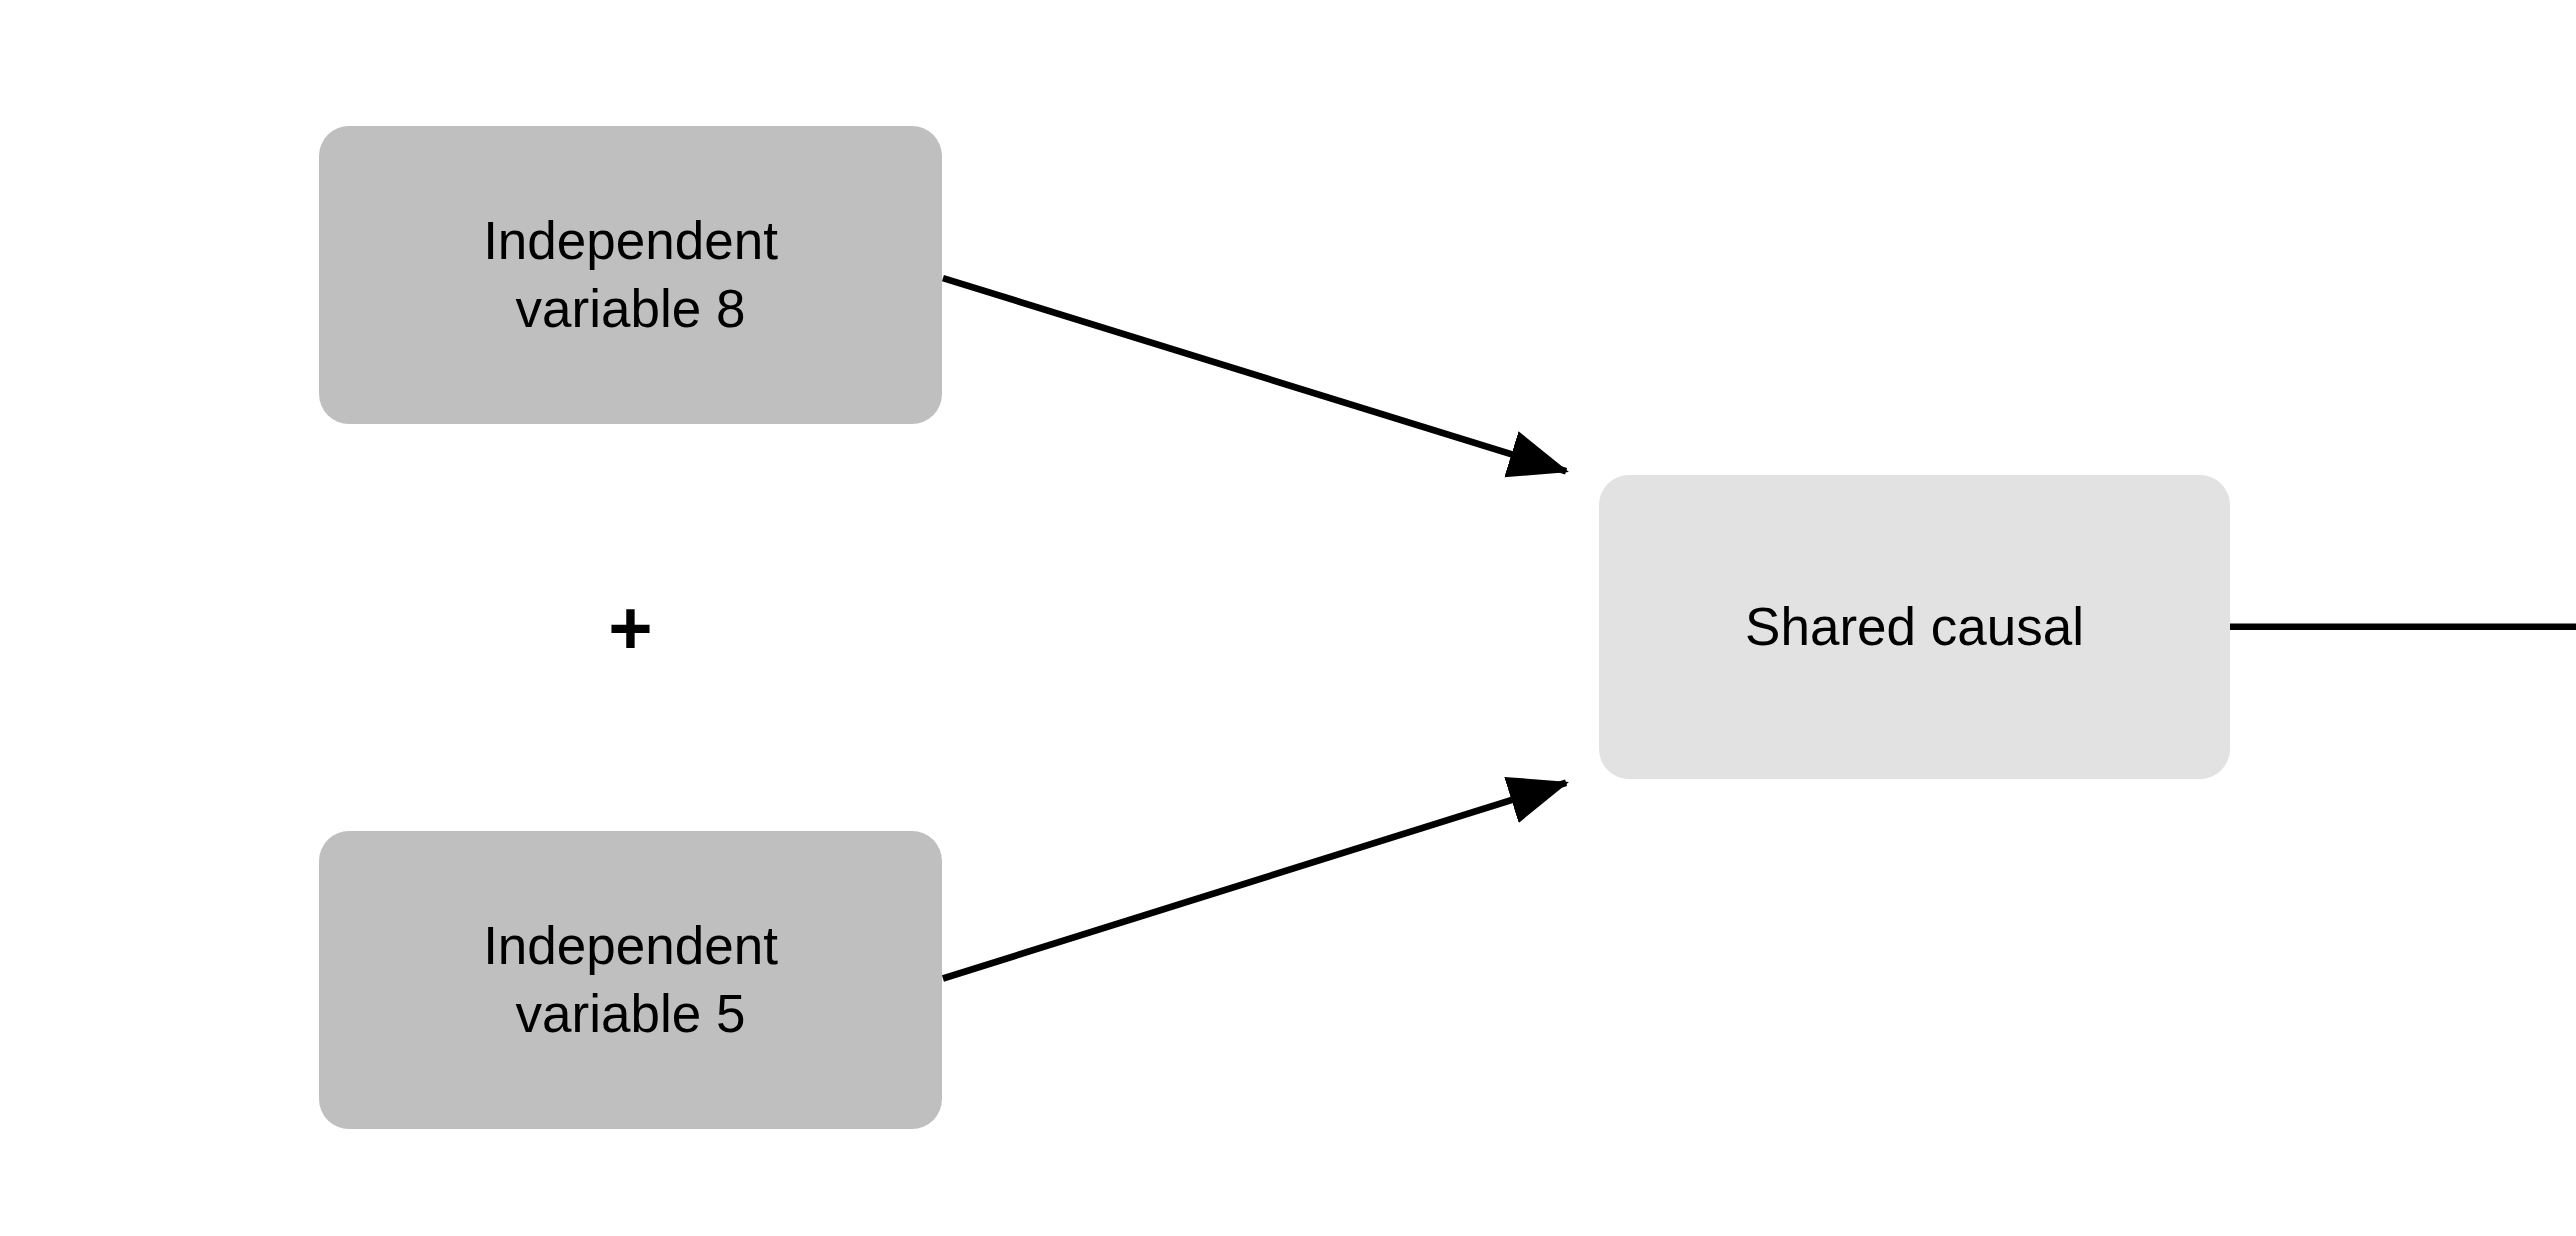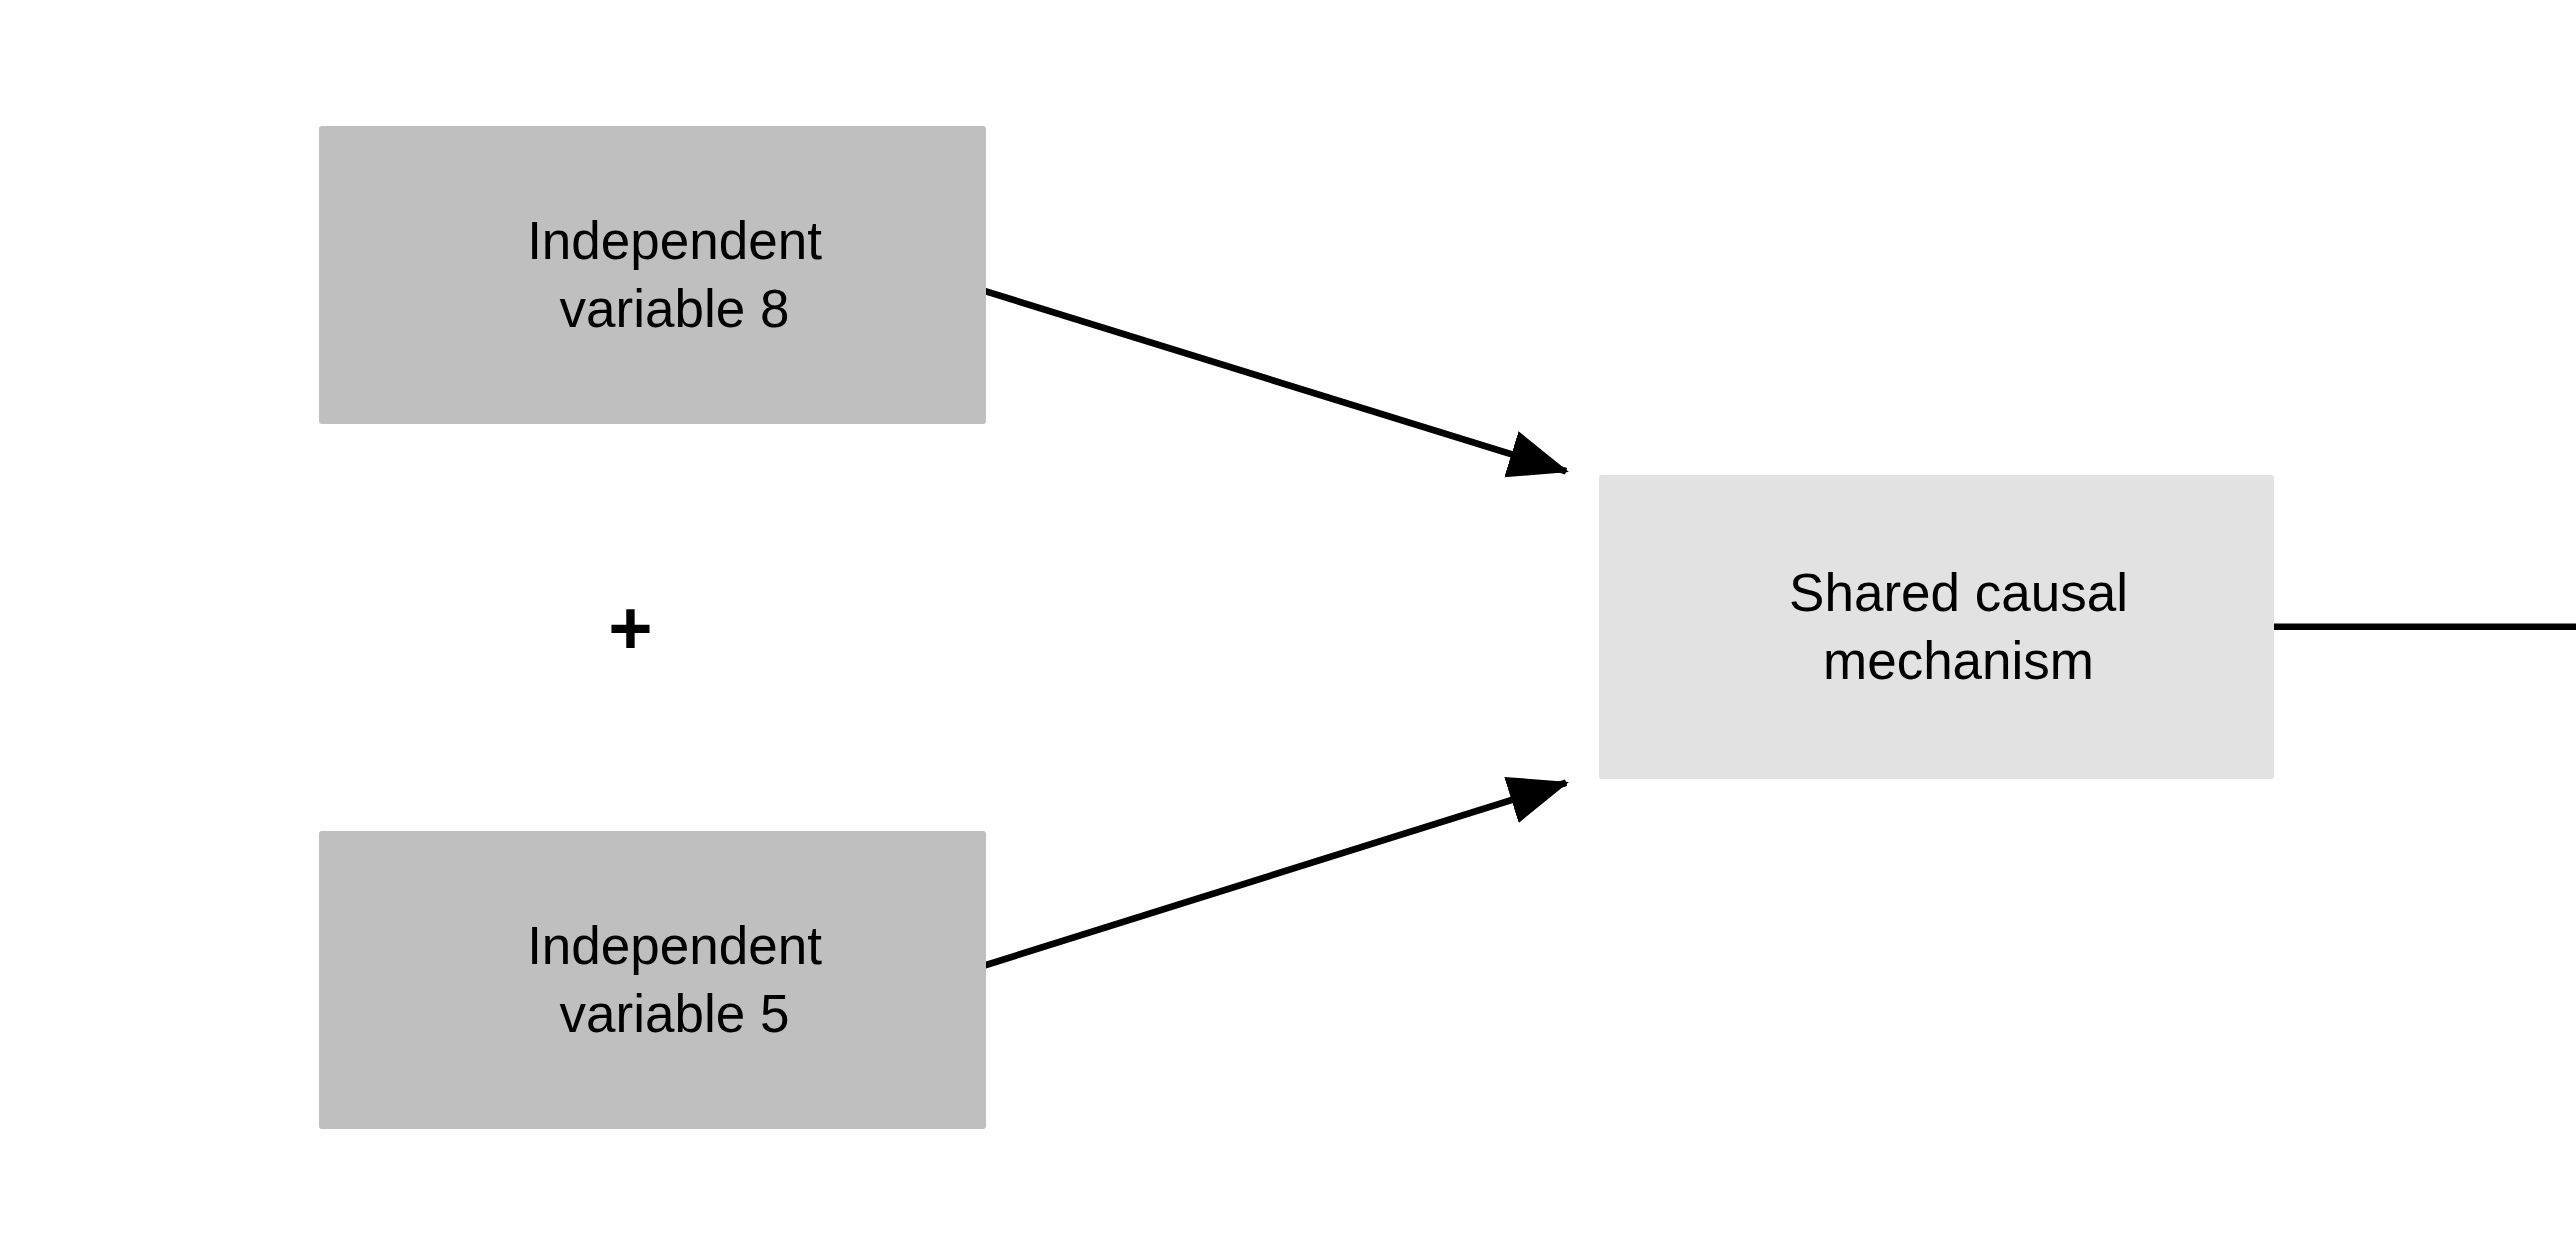--- a/index.html
+++ b/index.html
@@ -22,31 +22,30 @@
     inset: 0;
     width: 3709px;
     height: 1236px;
   }
   .edge {
     stroke-width: 13;
     fill: none;
   }
   .node {
     position: absolute;
-    border-radius: 3px;
+    border-radius: 30px;
     display: flex;
     flex-direction: column;
     align-items: center;
     justify-content: center;
     text-align: center;
     color: #000000;
     font-size: 53px;
     line-height: 1.28;
     font-weight: 400;
-    padding-left: 44px;
   }
   .node-iv1 { left: 319px;  top: 126px;  width: 623px; height: 298px; }
   .node-iv2 { left: 319px;  top: 831px; width: 623px; height: 298px; }
   .node-mech{ left: 1571px; top: 475px;  width: 631px; height: 304px; }
   .plus-operator {
     position: absolute;
     left: 319px;
     top: 563px;
     width: 623px;
     height: 129px;
@@ -84,17 +83,16 @@
 
   <div class="plus-operator">+</div>
 
   <div class="node node-iv2" style="background: rgb(191, 191, 191);">
     <span>Independent</span>
     <span>variable 5</span>
   </div>
 
   <div class="node node-mech" style="background: rgb(226, 226, 226); margin-left: 28px;">
     <span>Shared causal</span>
-    <span>mechanism</span>
   </div>
 
 </div>
 
 
 </body></html>

